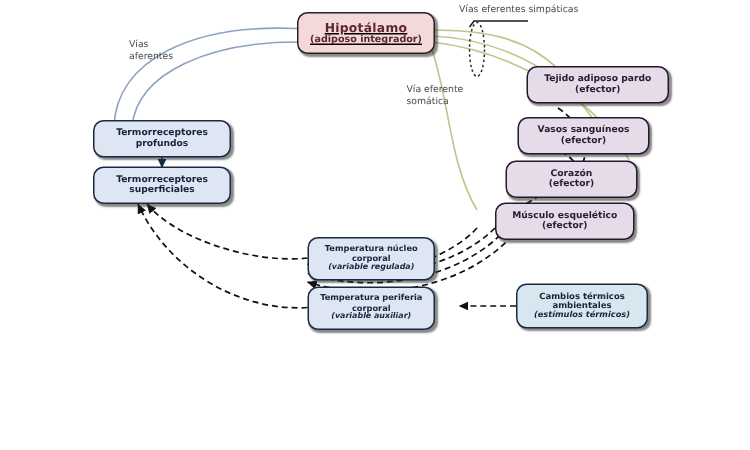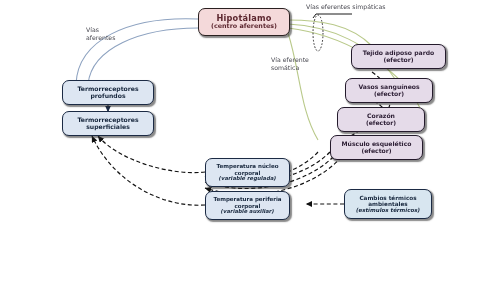--- a/index.html
+++ b/index.html
@@ -15,21 +15,21 @@
     display:flex;flex-direction:column;align-items:center;justify-content:center;
     text-align:center;border-radius:7px;
     border:1.2px solid #1b2a44;
     box-shadow:1.6px 1.6px 1.2px rgba(40,40,40,0.55);
     z-index:5;
   }
   .node .l1,.node .l2,.node .l3{display:block;line-height:1.12;}
   .sensor{background:#dde6f2;}
   .sensor .l1{font-size:6.1px;font-weight:bold;color:#16263c;}
   .sensor .l2{font-size:6.1px;font-weight:bold;color:#16263c;}
-  .integrator{background:#f4d9da;border-color:#2a2020;}
+  .integrator{background:#f4d9da;border-color:#2a2020;text-decoration:underline;}
   .integrator .l1{font-size:8.2px;font-weight:bold;color:#5d2730;letter-spacing:.2px;}
   .integrator .l2{font-size:6.4px;font-weight:bold;color:#5d2730;}
   .effector{background:#e5dbe9;border-color:#241a2c;}
   .effector .l1{font-size:6.1px;font-weight:bold;color:#2b1d33;}
   .effector .l2{font-size:6.1px;font-weight:bold;color:#2b1d33;}
   .variable{background:#dde6f2;}
   .variable .l1,.variable .l2{font-size:5.5px;font-weight:bold;color:#16263c;}
   .variable .l3{font-size:5.3px;font-style:italic;font-weight:bold;color:#16263c;}
   .stimulus{background:#d8e6f0;}
   .stimulus .l1,.stimulus .l2{font-size:5.7px;font-weight:bold;color:#16263c;}
@@ -95,21 +95,21 @@
       <path d="M346,152 C312,194 248,202 205,188" marker-end="url(#arrB)"></path>
     </g>
 
     <g fill="none" stroke="#111111" stroke-width="1.15" stroke-dasharray="4 2.6">
       <path d="M344,204 L306,204" marker-end="url(#arrB)"></path>
     </g>
   </svg>
 
   <div class="node integrator" style="left:198px;top:8px;width:92px;height:28px;">
     <span class="l1">Hipotálamo</span>
-    <span class="l2">(centro aferentes)</span>
+    <span class="l2">(adiposo integrador)</span>
   </div>
 
   <div class="node sensor" style="left:62px;top:80px;width:92px;height:25px;">
     <span class="l1">Termorreceptores</span>
     <span class="l2">profundos</span>
   </div>
 
   <div class="node sensor" style="left:62px;top:111px;width:92px;height:25px;">
     <span class="l1">Termorreceptores</span>
     <span class="l2">superficiales</span>

